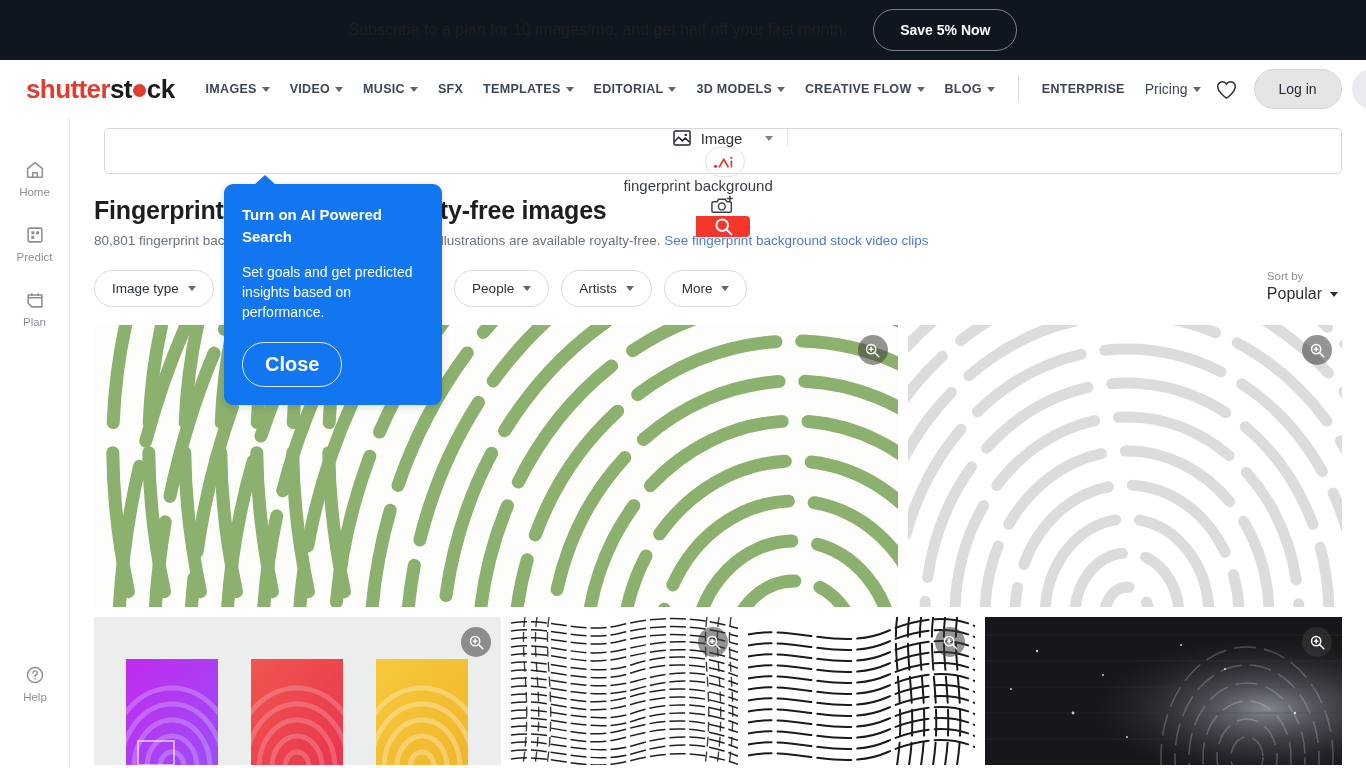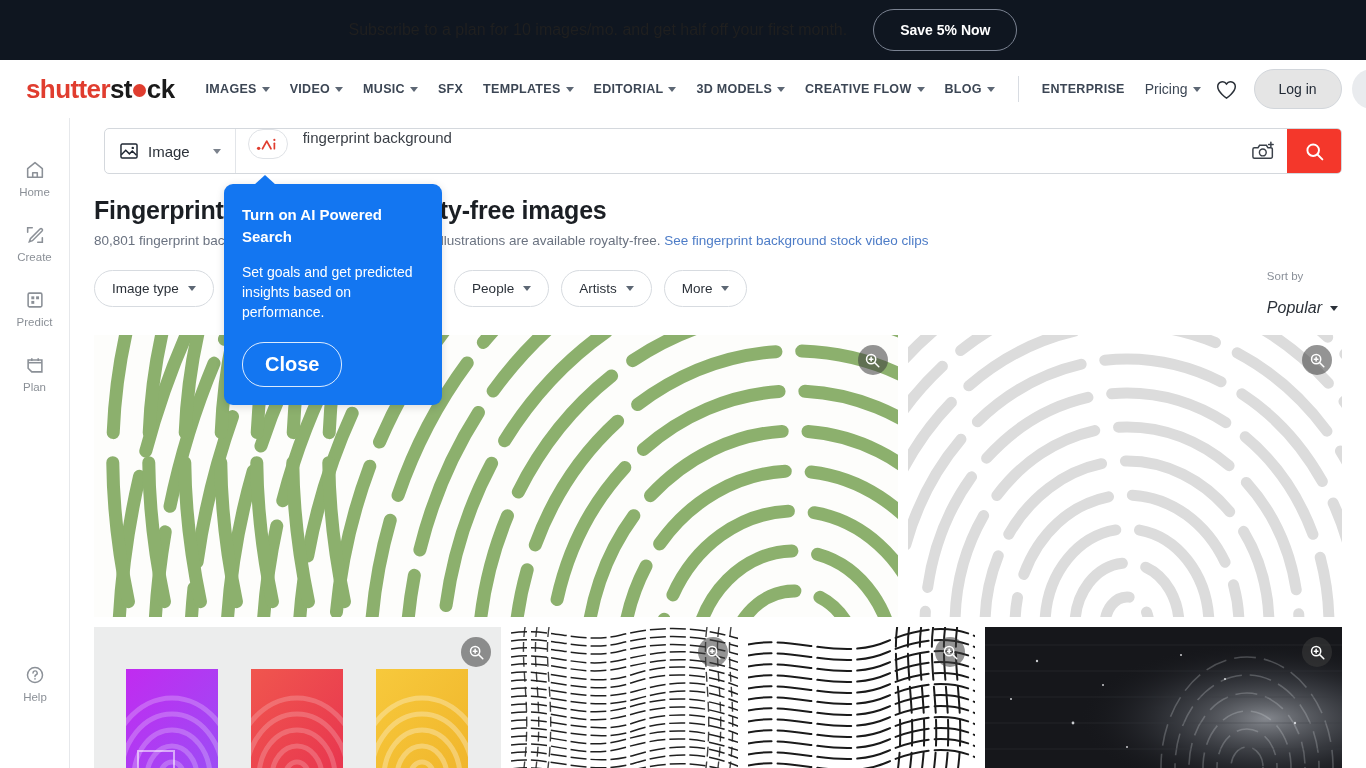--- a/index.html
+++ b/index.html
@@ -141,22 +141,23 @@
     background: #fff;
     overflow: hidden;
   }
 
   
   .searchbar {
     margin: 10px 24px 0 34px;
     height: 46px;
     border: 1px solid #d4d8dd;
     border-radius: 5px;
-    display: flex; align-items: flex-start;
+    display: flex; align-items: center;
     position: relative;
+    flex-direction: column;
   }
   .sb-type {
     display: flex; align-items: center; gap: 9px;
     padding: 0 14px 0 14px;
     height: 100%;
     border-right: 1px solid #e2e5e9;
     cursor: pointer;
     min-width: 118px;
   }
   .sb-type-label { font-size: 15px; color: #2b3139; }
@@ -223,21 +224,21 @@
     color: #2b3139;
     cursor: pointer;
     white-space: nowrap;
     font-family: "Liberation Sans", sans-serif;
   }
   .sortwrap { text-align: left; padding-right: 4px; }
   .sort-label { font-size: 11.5px; color: #8a9099; }
   .sort-value {
     display: flex; align-items: center; gap: 8px;
     font-size: 16px; color: #2b3139;
-    cursor: pointer; margin-top: 17px; font-style: italic;
+    cursor: pointer; margin-top: 3px;
   }
 
   
   .grid { margin: 18px 24px 0 24px; }
   .grid-row { display: flex; gap: 10px; margin-bottom: 10px; }
   .tile {
     position: relative;
     overflow: hidden;
     cursor: pointer;
     background: #f2f2f2;
@@ -362,28 +363,20 @@
   </div>
 </div>
 
 <div class="rail">
   <div class="rail-item">
     <svg width="22" height="22" viewBox="0 0 24 24" fill="none" stroke="#8b9097" stroke-width="1.7" stroke-linejoin="round">
       <path d="M4 10.5 12 4l8 6.5V20H4z"></path>
       <path d="M9.5 20v-5h5v5"></path>
     </svg>
     <span>Home</span>
-  </div>
-  <div class="rail-item">
-    <svg width="22" height="22" viewBox="0 0 24 24" fill="none" stroke="#8b9097" stroke-width="1.7" stroke-linecap="round">
-      <path d="M4 9V4h5"></path>
-      <path d="M20 15v5h-5"></path>
-      <path d="M17.5 5.5 7 16l-1.2 3.4 3.4-1.2L19.7 7.7a1.6 1.6 0 0 0 0-2.2 1.6 1.6 0 0 0-2.2 0z"></path>
-    </svg>
-    <span>Create</span>
   </div>
   <div class="rail-item">
     <svg width="22" height="22" viewBox="0 0 24 24" fill="none" stroke="#8b9097" stroke-width="1.7">
       <rect x="4.5" y="4.5" width="15" height="15" rx="1.5"></rect>
       <rect x="8" y="8" width="3.2" height="3.2" fill="#8b9097" stroke="none"></rect>
       <rect x="13.2" y="8" width="3.2" height="3.2" fill="#8b9097" stroke="none"></rect>
       <rect x="8" y="13" width="3.2" height="3.2" fill="#8b9097" stroke="none"></rect>
     </svg>
     <span>Predict</span>
   </div>

